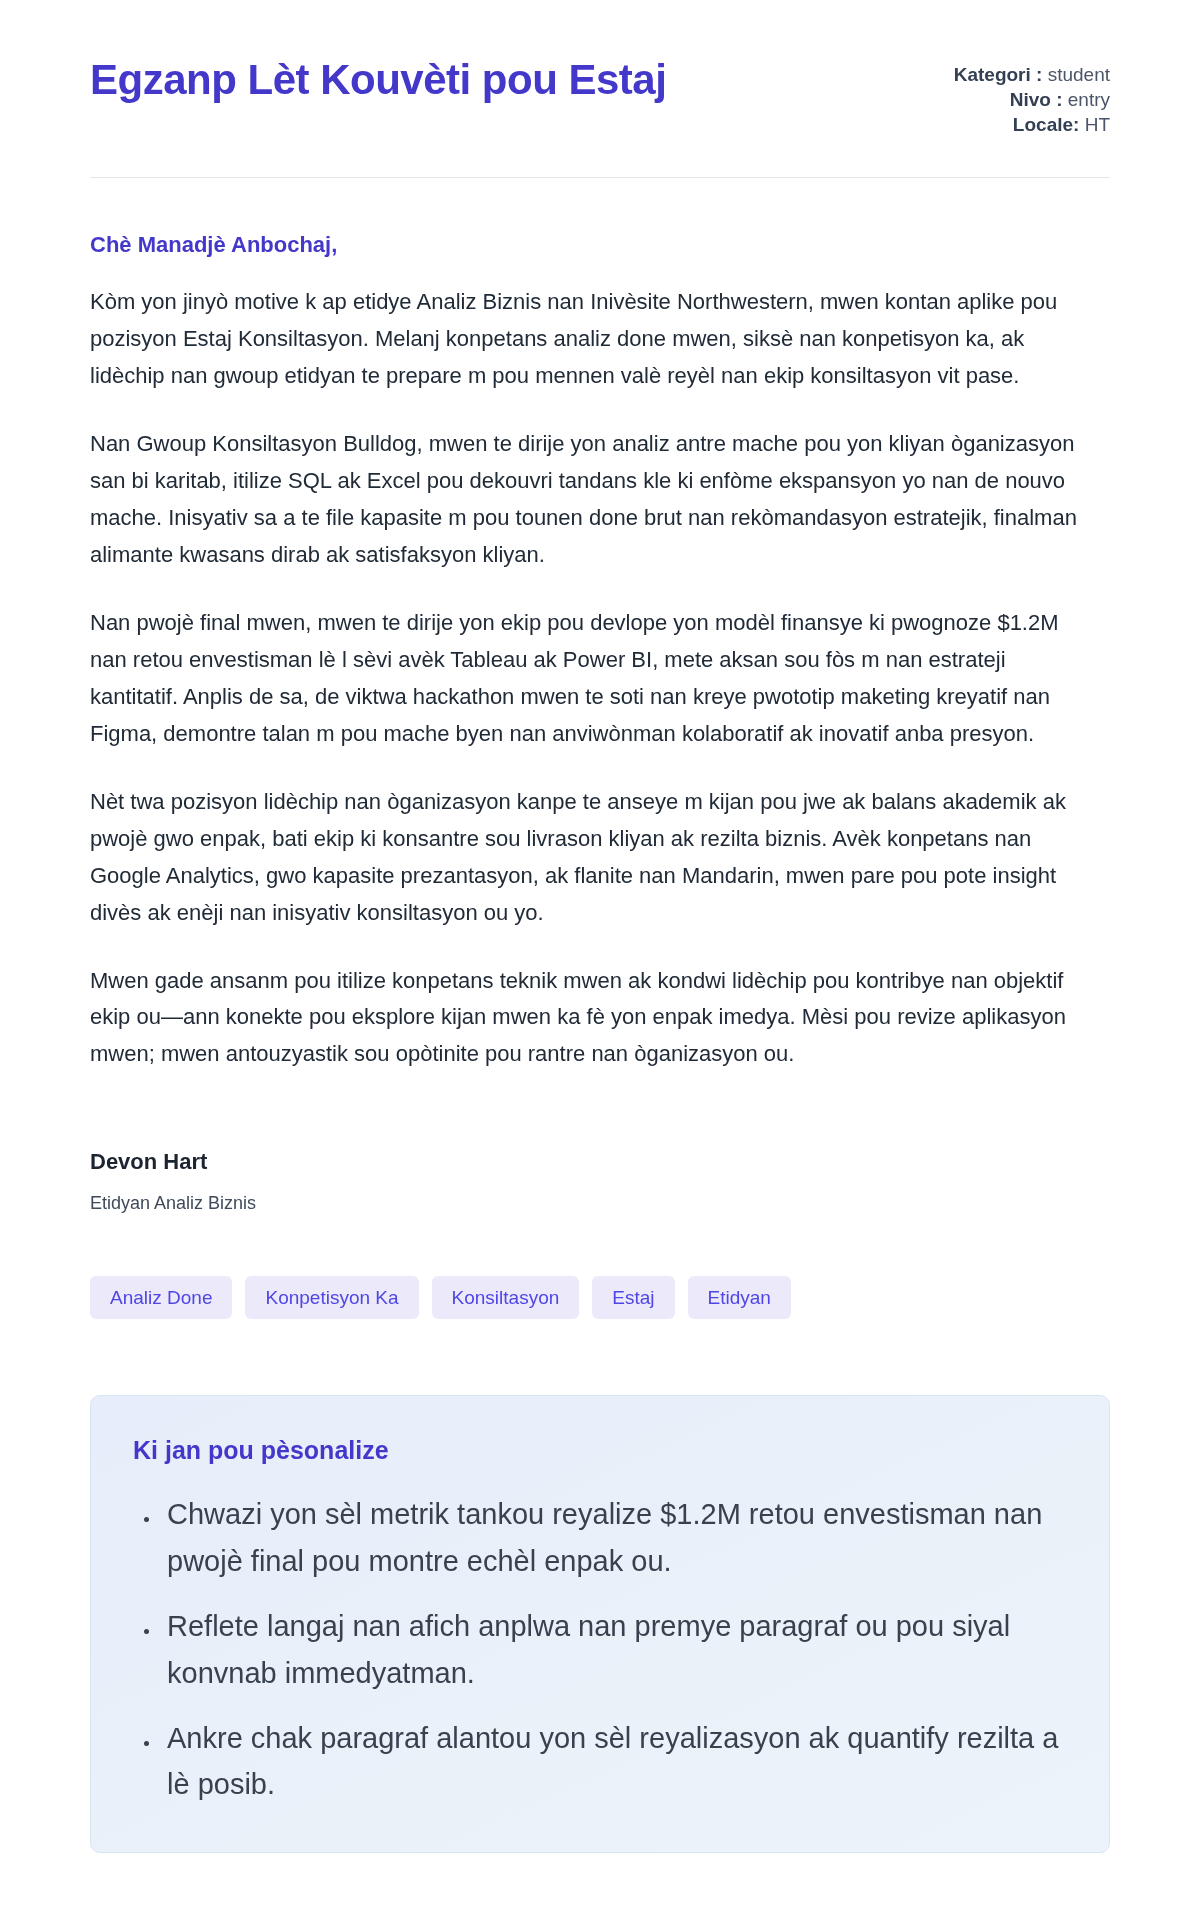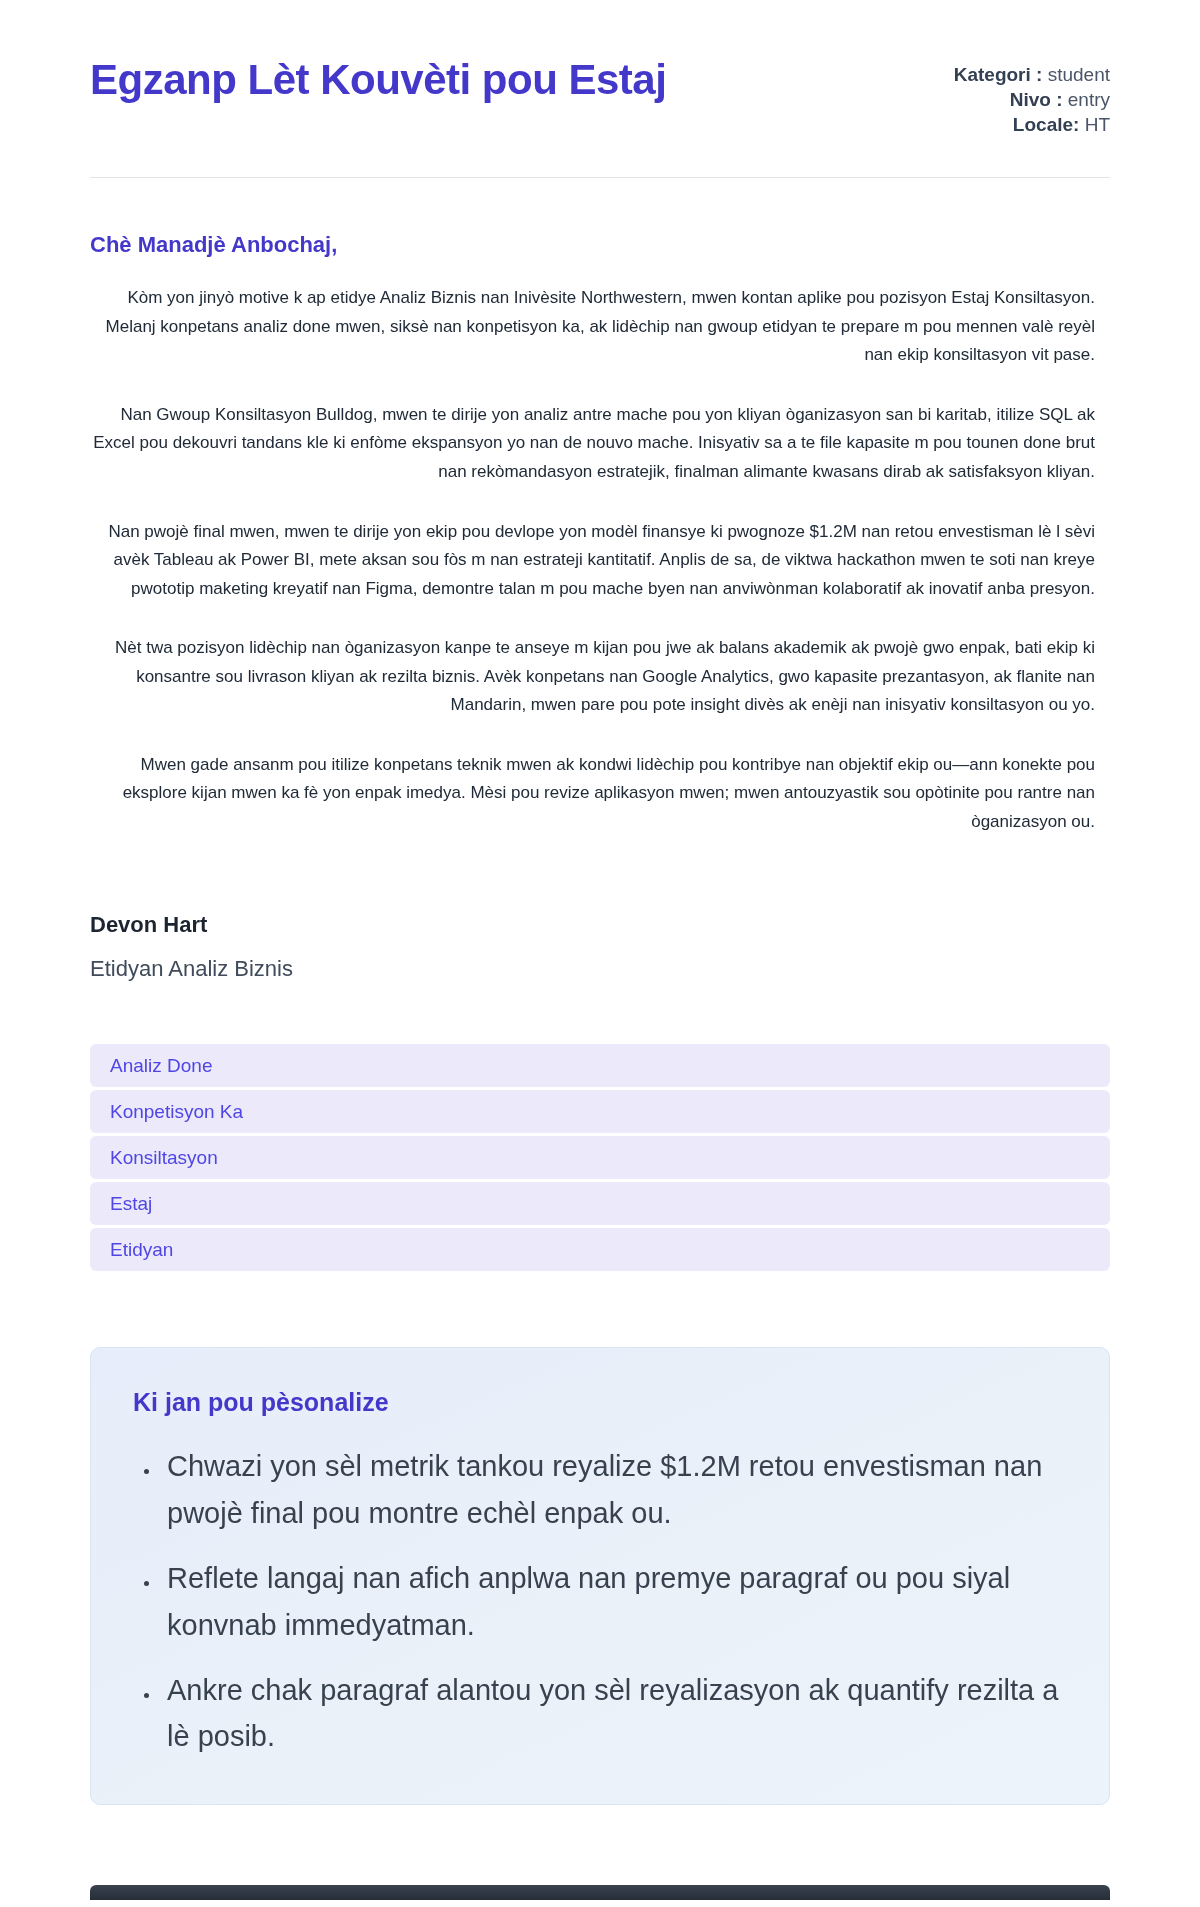--- a/index.html
+++ b/index.html
@@ -59,46 +59,44 @@
   
   .letter { margin-top: 54px; }
   .greeting {
     margin: 0 0 26px 0;
     font-size: 22px;
     font-weight: 700;
     color: #4338ca;
   }
   .letter p.body-par {
     margin: 0 0 31px 0;
-    font-size: 17px;
+    font-size: 22px;
     line-height: 1.68;
     color: #212b38;
     max-width: 1005px;
-    text-align: right;
   }
   .signature { margin-top: 76px; }
   .signature-name {
     font-size: 22px;
     font-weight: 700;
     color: #1b2430;
     margin: 0 0 18px 0;
   }
   .signature-role {
-    font-size: 22px;
+    font-size: 18px;
     color: #3f4a5a;
     margin: 0;
   }
 
   
   .tags {
     margin-top: 62px;
     display: flex;
-    gap: 3px;
+    gap: 13px;
     flex-wrap: wrap;
-    flex-direction: column;
   }
   .tag {
     background: #eceafa;
     color: #4f46e5;
     font-size: 19px;
     line-height: 1;
     padding: 12px 20px;
     border-radius: 6px;
     cursor: default;
   }

